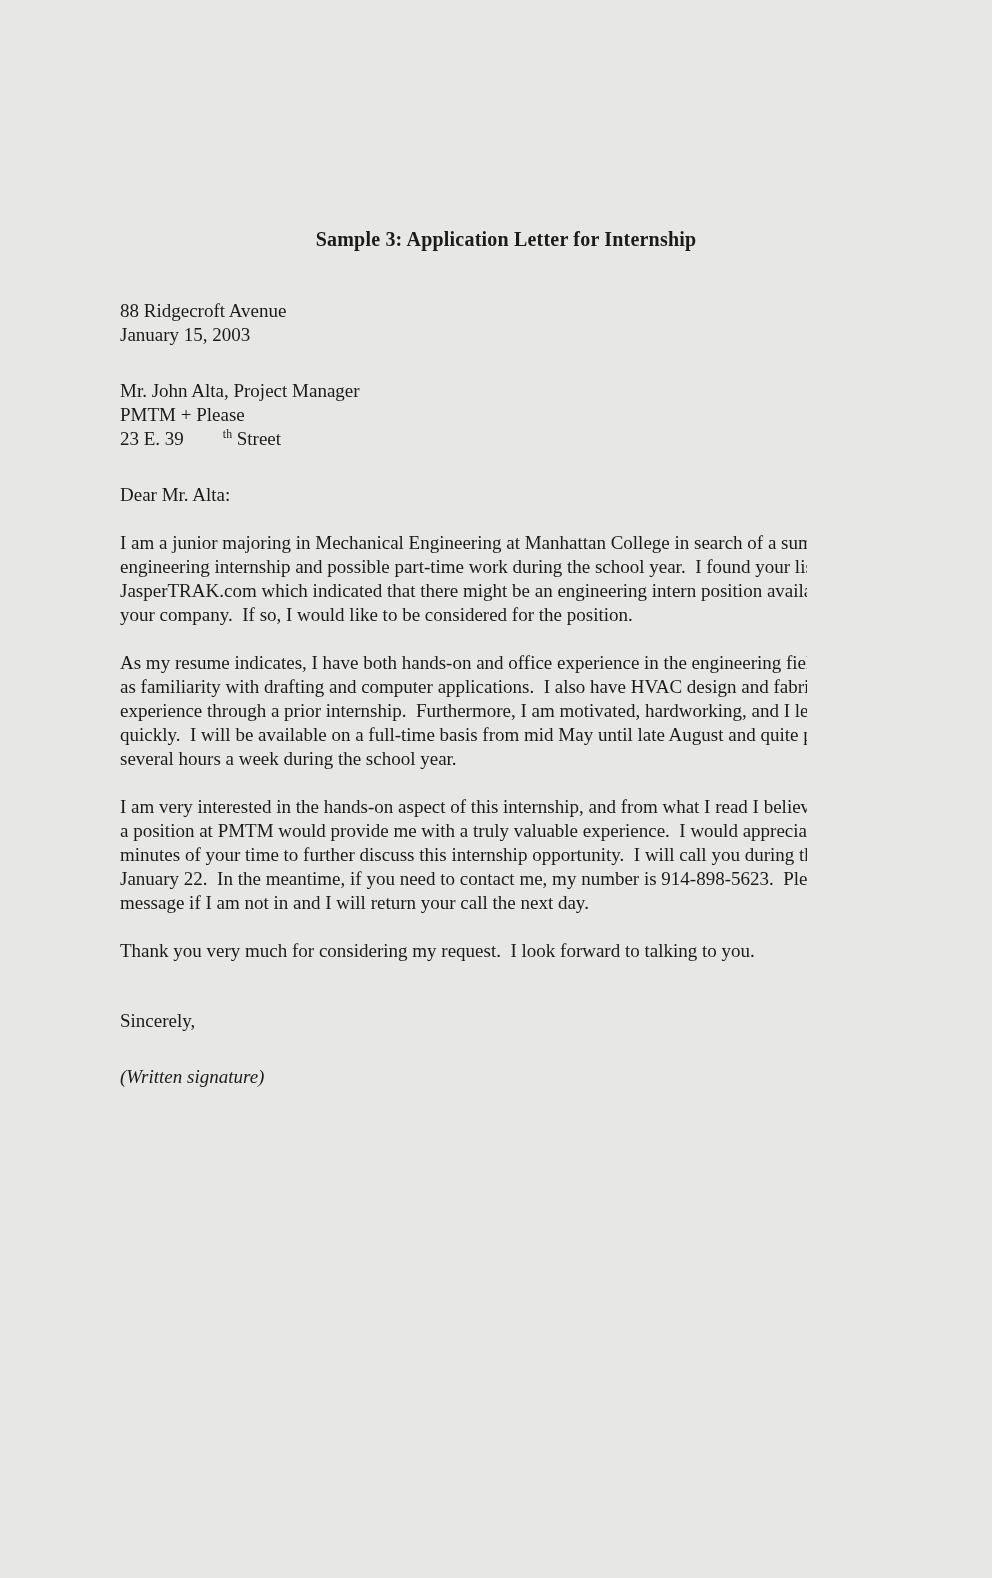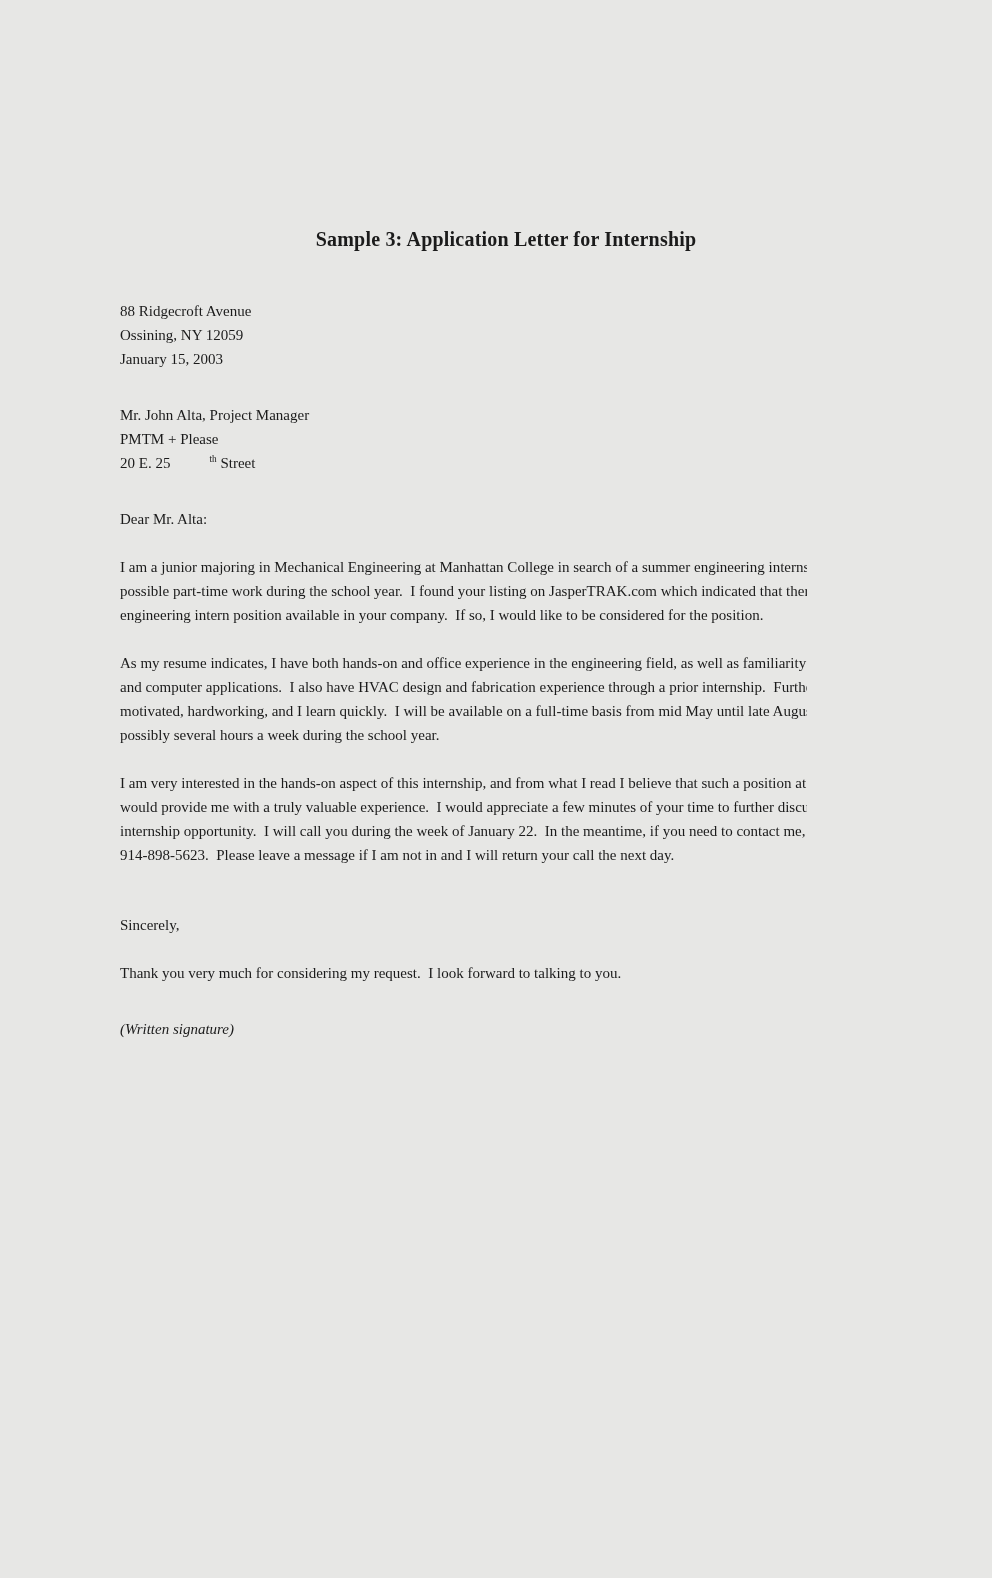--- a/index.html
+++ b/index.html
@@ -19,21 +19,21 @@
     overflow: hidden;
   }
   .content { width: 772px; }
   .doc-title {
     text-align: center;
     font-weight: bold;
     font-size: 20px;
     line-height: 27px;
     letter-spacing: 0.2px;
   }
-  .block { font-size: 15px; line-height: 24px; }
+  .block { font-size: 19px; line-height: 24px; }
   .addr-line, .para, .line { white-space: pre-wrap; }
   .mt-lg { margin-top: 46px; }
   .mt-sm { margin-top: 32px; }
   .mt-md { margin-top: 24px; }
   sup.ord {
     font-size: 0.62em;
     vertical-align: super;
     line-height: 0;
     padding-left: 39px;
   }
@@ -44,45 +44,44 @@
 
 <div class="page">
   <div class="content">
 
     <div class="doc-title">
       <div class="line">Sample 3: Application Letter for Internship</div>
     </div>
 
     <div class="block mt-lg">
       <div class="addr-line">88 Ridgecroft Avenue</div>
-      <div class="addr-line">Ossining, NY 12059</div>
       <div class="addr-line">January 15, 2003</div>
     </div>
 
     <div class="block mt-sm">
       <div class="addr-line">Mr. John Alta, Project Manager</div>
       <div class="addr-line">PMTM + Please</div>
-      <div class="addr-line"><span>20 E. 25</span><sup class="ord">th</sup><span> Street</span></div>
+      <div class="addr-line"><span>23 E. 39</span><sup class="ord">th</sup><span> Street</span></div>
     </div>
 
     <div class="block mt-sm">
       <div class="line">Dear Mr. Alta:</div>
     </div>
 
     <div class="block para mt-md">I am a junior majoring in Mechanical Engineering at Manhattan College in search of a summer engineering internship and possible part-time work during the school year.  I found your listing on JasperTRAK.com which indicated that there might be an engineering intern position available in your company.  If so, I would like to be considered for the position.</div>
 
     <div class="block para mt-md">As my resume indicates, I have both hands-on and office experience in the engineering field, as well as familiarity with drafting and computer applications.  I also have HVAC design and fabrication experience through a prior internship.  Furthermore, I am motivated, hardworking, and I learn quickly.  I will be available on a full-time basis from mid May until late August and quite possibly several hours a week during the school year.</div>
 
     <div class="block para mt-md">I am very interested in the hands-on aspect of this internship, and from what I read I believe that such a position at PMTM would provide me with a truly valuable experience.  I would appreciate a few minutes of your time to further discuss this internship opportunity.  I will call you during the week of January 22.  In the meantime, if you need to contact me, my number is 914-898-5623.  Please leave a message if I am not in and I will return your call the next day.</div>
 
+    <div class="block para mt-md">Thank you very much for considering my request.  I look forward to talking to you.</div>
+
     <div class="block mt-lg">
       <div class="line">Sincerely,</div>
     </div>
-
-    <div class="block para mt-md">Thank you very much for considering my request.  I look forward to talking to you.</div>
 
     <div class="block mt-sm italic">
       <div class="line">(Written signature)</div>
     </div>
 
 
   </div>
 </div>
 
 </body></html>

